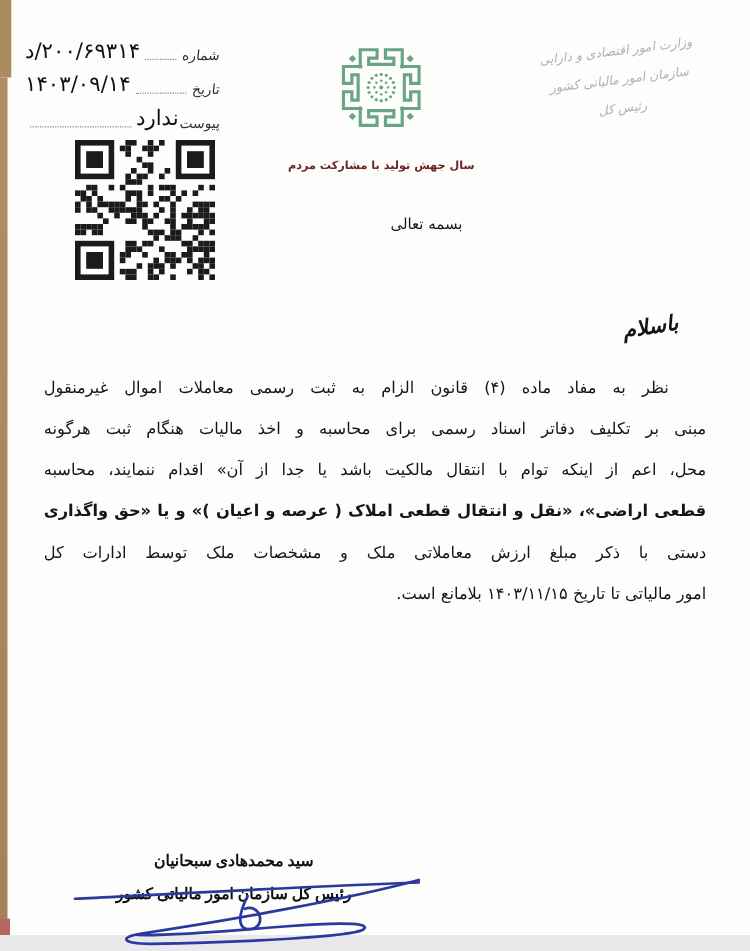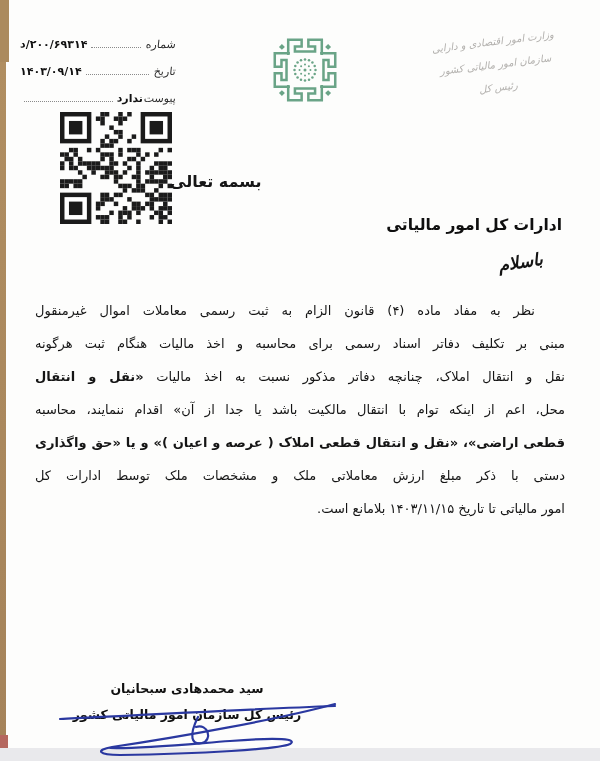--- a/index.html
+++ b/index.html
@@ -22,56 +22,56 @@
   .edge-top{position:absolute;left:0;top:0;width:9px;height:62px;background:var(--edge-tan);}
   .edge-main{position:absolute;left:0;top:62px;width:6px;height:684px;background:linear-gradient(#b08e61,#a5835a);}
   .edge-red{position:absolute;left:0;top:735px;width:8px;height:18px;background:var(--edge-red);}
   .bottom-band{position:absolute;left:0;top:748px;width:600px;height:13px;background:var(--band-gray);}
 
   
   .meta{position:absolute;right:425px;left:22px;top:32px;width:155px;direction:rtl;}
   .meta-row{display:flex;align-items:flex-end;margin-bottom:8px;height:19px;}
   .meta-label{font-style:italic;font-size:11px;color:#2e2e2e;white-space:nowrap;transform:skewX(8deg);}
   .meta-leader{flex:1;border-bottom:1px dotted #8a8a8a;margin:0 4px 3px 4px;min-width:8px;}
-  .meta-value{font-weight:700;font-size:11px;color:#111;white-space:nowrap;}
+  .meta-value{font-weight:400;font-size:17px;color:#111;white-space:nowrap;}
   .ltr-override{direction:ltr;unicode-bidi:bidi-override;}
 
   
   .qr{position:absolute;left:58px;top:112px;width:116px;height:112px;}
 
   
   .logo{position:absolute;left:262px;top:28px;width:86px;height:84px;}
   .slogan{position:absolute;left:205px;top:128px;width:200px;text-align:center;
           font-size:9px;font-weight:700;color:var(--slogan-red);}
 
   
   .ministry{position:absolute;right:22px;top:30px;width:165px;text-align:center;
             transform:rotate(-7deg);color:#b2b0ad;font-style:italic;font-size:10px;line-height:23px;}
   .ministry span{display:block;white-space:nowrap;}
 
-  .besmele{position:absolute;left:170px;top:172px;width:200px;text-align:left;
-           font-weight:700;font-size:16px;color:#161616;}
+  .besmele{position:absolute;left:170px;top:172px;width:200px;text-align:right;
+           font-weight:400;font-size:12px;color:#161616;}
 
   .addressee{position:absolute;right:38px;top:216px;font-weight:700;font-size:15.5px;color:#0f0f0f;}
 
   .salutation{position:absolute;right:57px;top:252px;font-size:17px;font-weight:600;
               font-style:italic;transform:rotate(-9deg);color:#141414;}
 
   
   .body{position:absolute;right:35px;top:294px;width:530px;font-size:13px;color:#151515;}
   .bline{height:33px;line-height:33px;text-align:justify;text-align-last:justify;
          direction:rtl;white-space:normal;}
   .bline.first{padding-right:30px;}
   .bline.last{text-align-last:right;}
   .bline .bold{font-weight:700;}
 
   
   .sig-block{position:absolute;right:278px;left:52px;top:676px;width:270px;text-align:center;
              font-weight:700;font-size:12.5px;line-height:26px;color:#101010;}
-  .sig-block span{display:block;}
+  .sig-block span{display:block;font-family:Liberation Serif, serif;}
   .sig-svg{position:absolute;left:50px;top:697px;width:300px;height:62px;z-index:3;}
 </style>
 </head>
 <body>
 
 <div class="page">
 
   <div class="edge-top"></div>
   <div class="edge-main"></div>
   <div class="edge-red"></div>
@@ -333,37 +333,36 @@
           <circle cx="50" cy="56.5" r="1.2"></circle>
           <circle cx="45.40380592228744" cy="54.59619407771256" r="1.2"></circle>
           <circle cx="43.5" cy="50" r="1.2"></circle>
           <circle cx="45.40380592228744" cy="45.40380592228744" r="1.2"></circle>
           <circle cx="50" cy="43.5" r="1.2"></circle>
           <circle cx="54.59619407771256" cy="45.40380592228744" r="1.2"></circle>
           <circle cx="50" cy="50" r="1.8"></circle>
         </g>
     </g>
   </svg>
+  <div class="slogan">سال جهش تولید با مشارکت مردم</div>
 
   <div class="ministry">
     <span>وزارت امور اقتصادی و دارایی</span>
     <span>سازمان امور مالیاتی کشور</span>
     <span>رئیس کل</span>
   </div>
 
   <div class="besmele">بسمه تعالی</div>
 
-  <div class="addressee">ادارات کل امور مالیاتی</div>
 
   <div class="salutation">باسلام</div>
 
   <div class="body">
     <div class="bline first"><span>نظر به مفاد ماده (۴) قانون الزام به ثبت رسمی معاملات اموال غیرمنقول</span></div>
     <div class="bline"><span>مبنی بر تکلیف دفاتر اسناد رسمی برای محاسبه و اخذ مالیات هنگام ثبت هرگونه</span></div>
-    <div class="bline"><span>نقل و انتقال املاک، چنانچه دفاتر مذکور نسبت به اخذ مالیات </span><span class="bold">«نقل و انتقال</span></div>
     <div class="bline"><span>محل، اعم از اینکه توام با انتقال مالکیت باشد یا جدا از آن» اقدام ننمایند، محاسبه</span></div>
     <div class="bline"><span class="bold">قطعی اراضی»، «نقل و انتقال قطعی املاک ( عرصه و اعیان )» و یا «حق واگذاری</span></div>
     <div class="bline"><span>دستی با ذکر مبلغ ارزش معاملاتی ملک و مشخصات ملک توسط ادارات کل</span></div>
     <div class="bline last"><span>امور مالیاتی تا تاریخ ۱۴۰۳/۱۱/۱۵ بلامانع است.</span></div>
   </div>
 
   <div class="sig-block">
     <span>سید محمدهادی سبحانیان</span>
     <span>رئیس کل سازمان امور مالیاتی کشور</span>
   </div>

